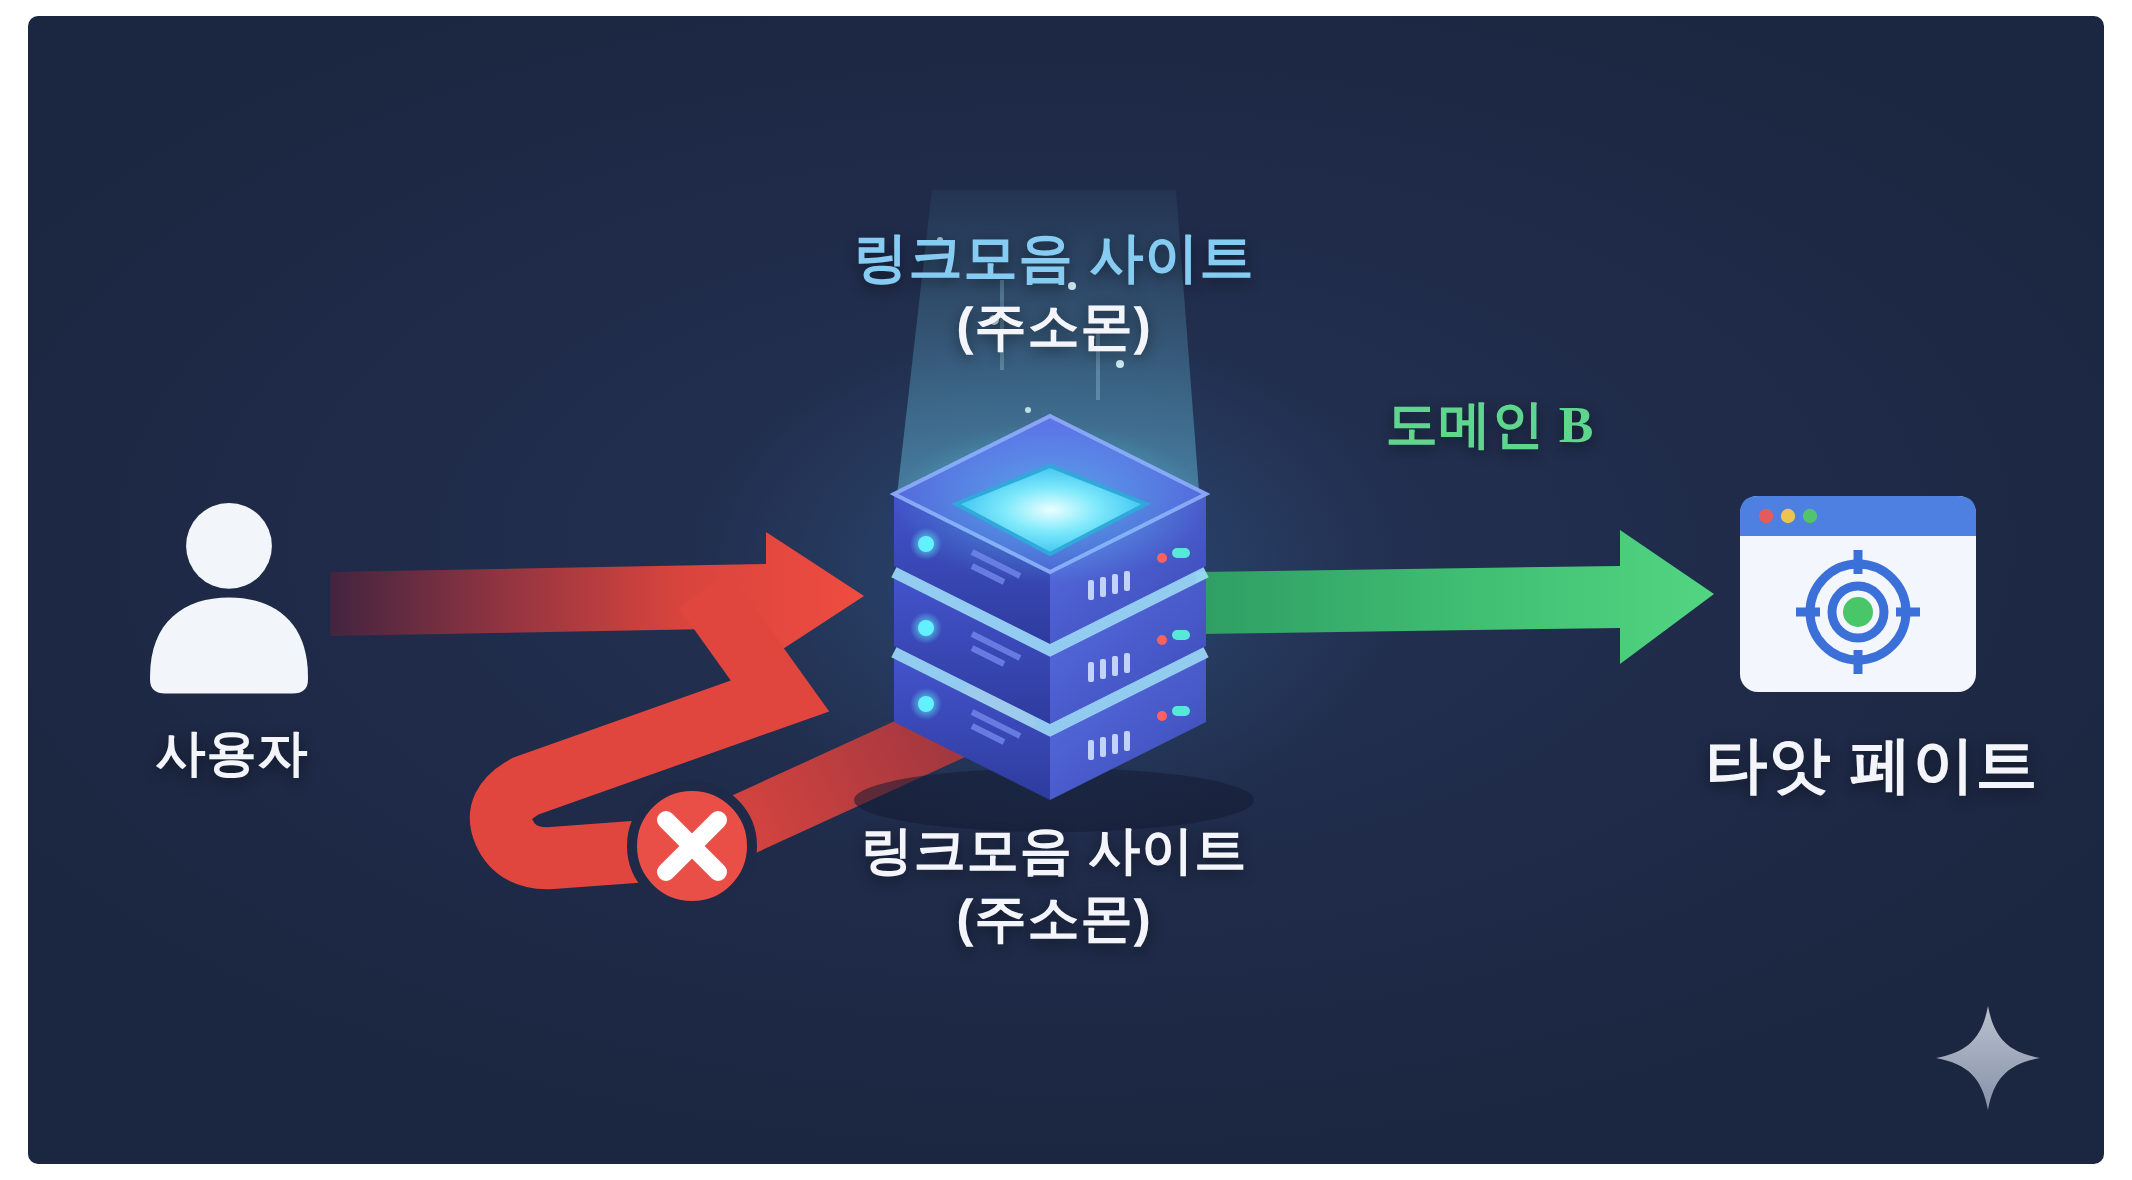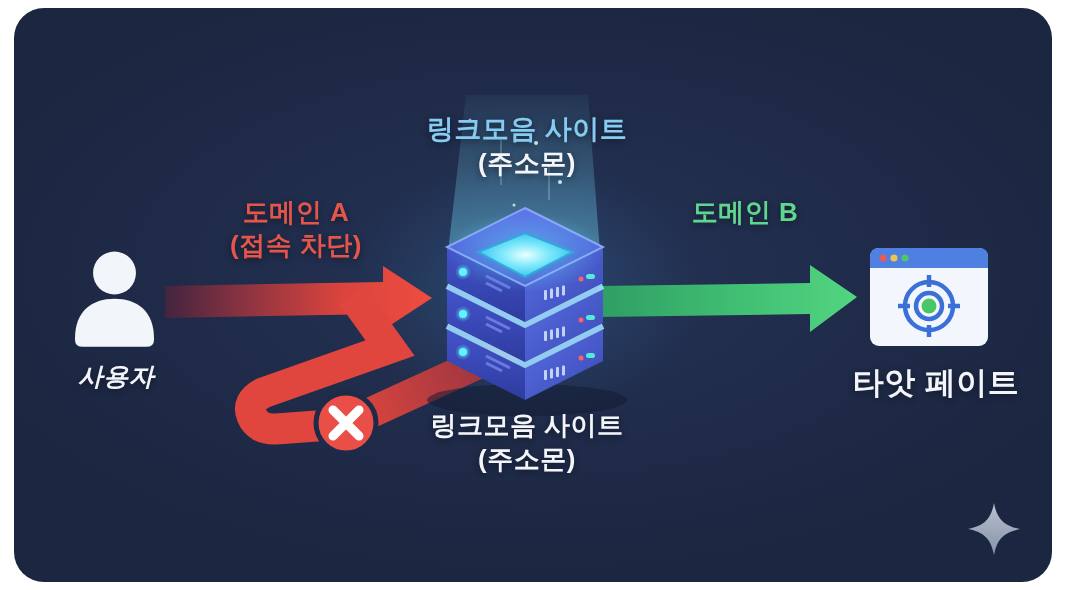--- a/index.html
+++ b/index.html
@@ -4,37 +4,37 @@
 <style>
   html,body{margin:0;padding:0;}
   body{
     width:1066px;height:590px;overflow:hidden;
     background:#ffffff;
     font-family:"Liberation Sans","DejaVu Sans",sans-serif;
   }
   .canvas{position:relative;width:1066px;height:590px;background:#ffffff;}
   .panel{
     position:absolute;left:14px;top:8px;right:14px;bottom:8px;
-    border-radius:30px;
+    border-radius:5px;
     background:radial-gradient(ellipse 60% 55% at 50% 46%, #253356 0%, #1f2b49 55%, #1b2640 100%);
     overflow:hidden;
   }
   .art{position:absolute;left:0;top:0;width:1038px;height:574px;}
   .label{
     position:absolute;text-align:center;font-weight:800;
     text-shadow:0 2px 7px rgba(0,0,0,.45);
     white-space:nowrap;transform:translateX(-50%);
     letter-spacing:.5px;
   }
   .hub-top{left:513px;top:104px;line-height:34px;}
   .hub-top .l1{font-size:27px;color:#86ccf2;}
   .hub-top .l2{font-size:26px;color:#f3f5fa;}
   .blocked-label{left:282px;top:188px;line-height:33px;font-size:26px;color:#e4564c;}
-  .bypass-label{left:731px;top:188px;line-height:33px;font-size:26px;color:#5fd68e;}
-  .user-label{left:102px;top:352px;font-size:25px;color:#f3f5fa;font-style:italic;}
+  .bypass-label{left:731px;top:188px;line-height:33px;font-size:26px;color:#5fd68e;font-family:Liberation Serif, serif;}
+  .user-label{left:102px;top:352px;font-size:25px;color:#f3f5fa;}
   .hub-bottom{left:513px;top:400px;line-height:34px;font-size:26px;color:#f3f5fa;}
   .target-label{left:922px;top:354px;font-size:31px;color:#f3f5fa;}
   .icon-box{position:absolute;}
   .user-box{left:49px;top:236px;width:103px;height:106px;}
   .browser-box{left:856px;top:240px;width:118px;height:98px;}
   .sparkle-box{left:954px;top:495px;width:52px;height:52px;}
 </style>
 </head>
 <body>
 
@@ -212,24 +212,20 @@
           </linearGradient>
         </defs>
       </svg>
     </div>
 
     <div class="label hub-top">
       <div class="l1">링크모음 사이트</div>
       <div class="l2">(주소몬)</div>
     </div>
 
-    <div class="label blocked-label">
-      <div>도메인 A</div>
-      <div>(접속 차단)</div>
-    </div>
 
     <div class="label bypass-label">
       <div>도메인 B</div>
     </div>
 
     <div class="label user-label">사용자</div>
 
     <div class="label hub-bottom">
       <div>링크모음 사이트</div>
       <div>(주소몬)</div>

